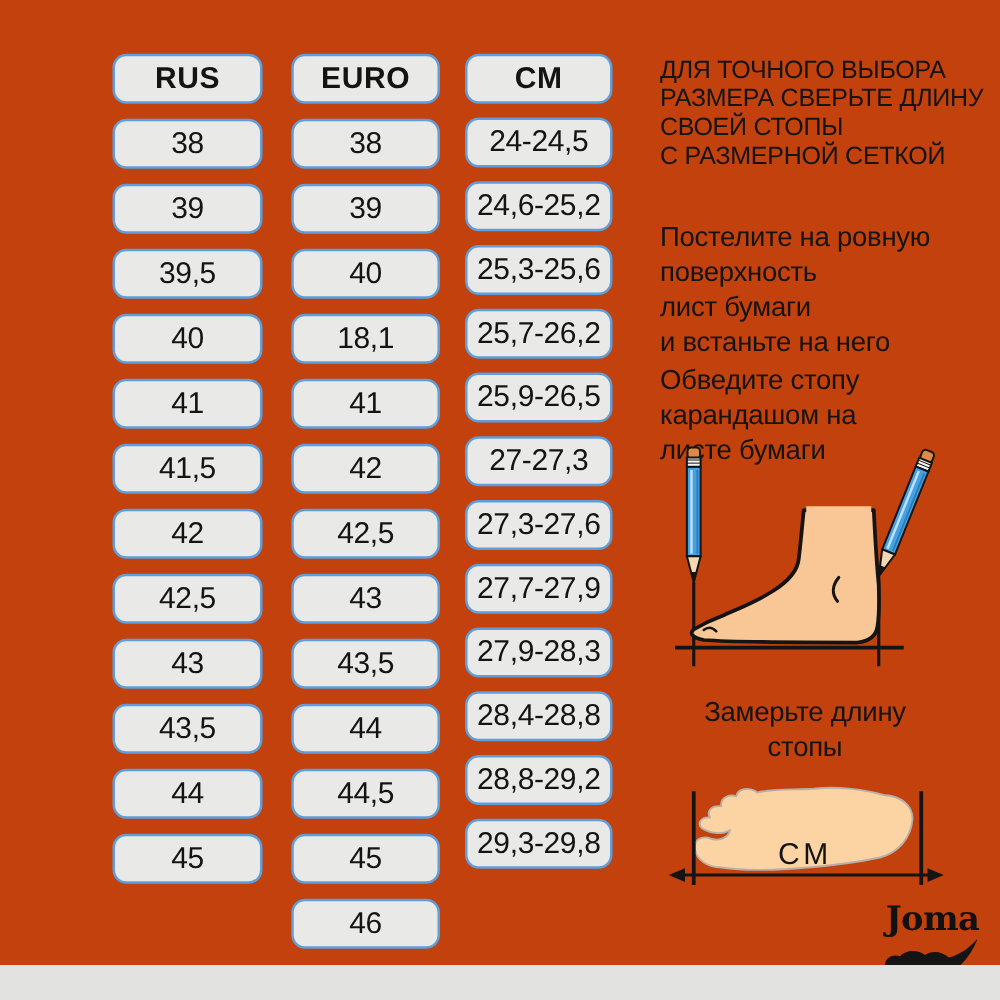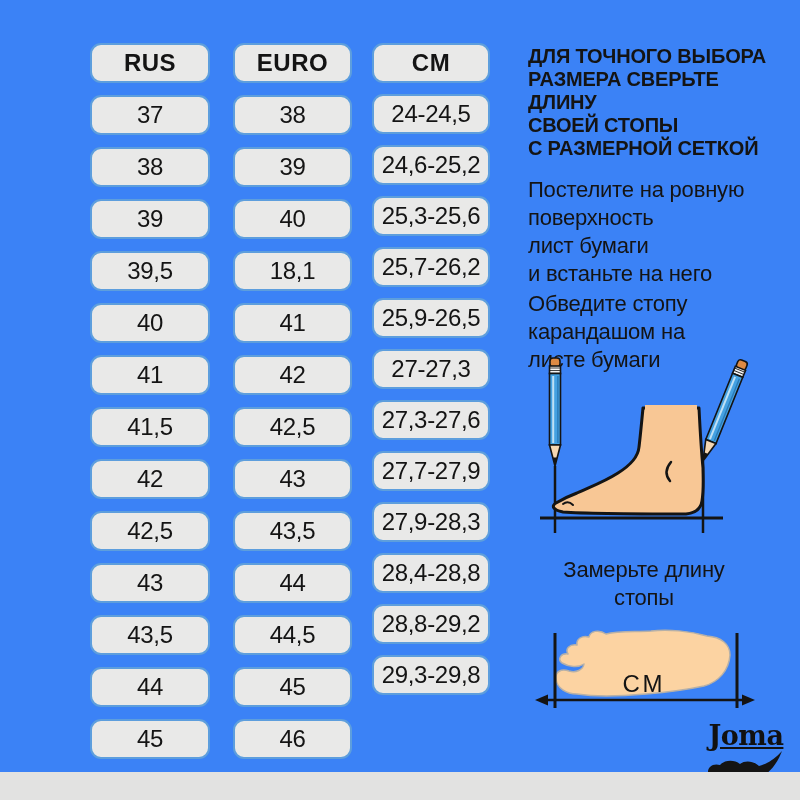--- a/index.html
+++ b/index.html
@@ -1,67 +1,66 @@
 <!DOCTYPE html>
 <html><head>
 <meta charset="utf-8">
 <style>
   html,body{margin:0;padding:0;background:#e2e2e1;}
   .canvas{
-    position:relative;width:800px;height:772px;background:#3b82f6;
+    position:relative;width:800px;height:772px;background:#c2410c;
     font-family:"Liberation Sans",sans-serif;color:#141414;overflow:hidden;
   }
   
   .size-table{position:absolute;left:90px;top:43px;display:flex;}
   .size-col{display:flex;flex-direction:column;row-gap:12px;}
   .size-col:nth-child(1){width:120px;margin-right:23px;}
   .size-col:nth-child(2){width:119px;margin-right:20px;}
   .size-col:nth-child(3){width:118px;gap:11px;}
   .cell{
     box-sizing:border-box;height:40px;border:2.5px solid #5d9edd;border-radius:11px;
     background:#e9e9e8;display:flex;align-items:center;justify-content:center;
     font-size:24px;letter-spacing:-0.3px;
   }
   .cell.header{font-weight:bold;letter-spacing:0.5px;}
   
   .headline{
     position:absolute;left:528px;top:45px;width:262px;
-    font-size:20px;line-height:23px;font-weight:bold;white-space:pre-line;letter-spacing:-0.2px;
+    font-size:20px;line-height:23px;font-weight:normal;white-space:pre-line;letter-spacing:-0.2px;
   }
   .step{position:absolute;left:528px;width:252px;font-size:22px;line-height:28px;
     white-space:pre-line;letter-spacing:-0.2px;}
   .step1{top:176px;}
   .step2{top:290px;}
   .caption{
     position:absolute;left:518px;top:556px;width:252px;text-align:center;
     font-size:22px;line-height:28px;white-space:pre-line;letter-spacing:-0.2px;
   }
   .cm-label{
     position:absolute;left:518px;top:670px;width:252px;text-align:center;
     font-size:24px;font-weight:500;letter-spacing:3px;
   }
   .fig1{position:absolute;left:520px;top:354px;}
   .fig2{position:absolute;left:518px;top:616px;}
   
   .joma{position:absolute;left:698px;top:721px;width:96px;text-align:center;}
   .joma .word{
     font-family:"DejaVu Serif",serif;font-weight:bold;font-size:27px;line-height:29px;
-    letter-spacing:-0.5px;color:#111;text-decoration:underline;
+    letter-spacing:-0.5px;color:#111;
   }
   .joma svg{display:block;margin:1px auto 0 auto;}
 </style>
 </head>
 <body>
 
 <div class="canvas">
 
   <div class="size-table">
       <div class="size-col">
         <div class="cell header">RUS</div>
-        <div class="cell">37</div>
         <div class="cell">38</div>
         <div class="cell">39</div>
         <div class="cell">39,5</div>
         <div class="cell">40</div>
         <div class="cell">41</div>
         <div class="cell">41,5</div>
         <div class="cell">42</div>
         <div class="cell">42,5</div>
         <div class="cell">43</div>
         <div class="cell">43,5</div>

